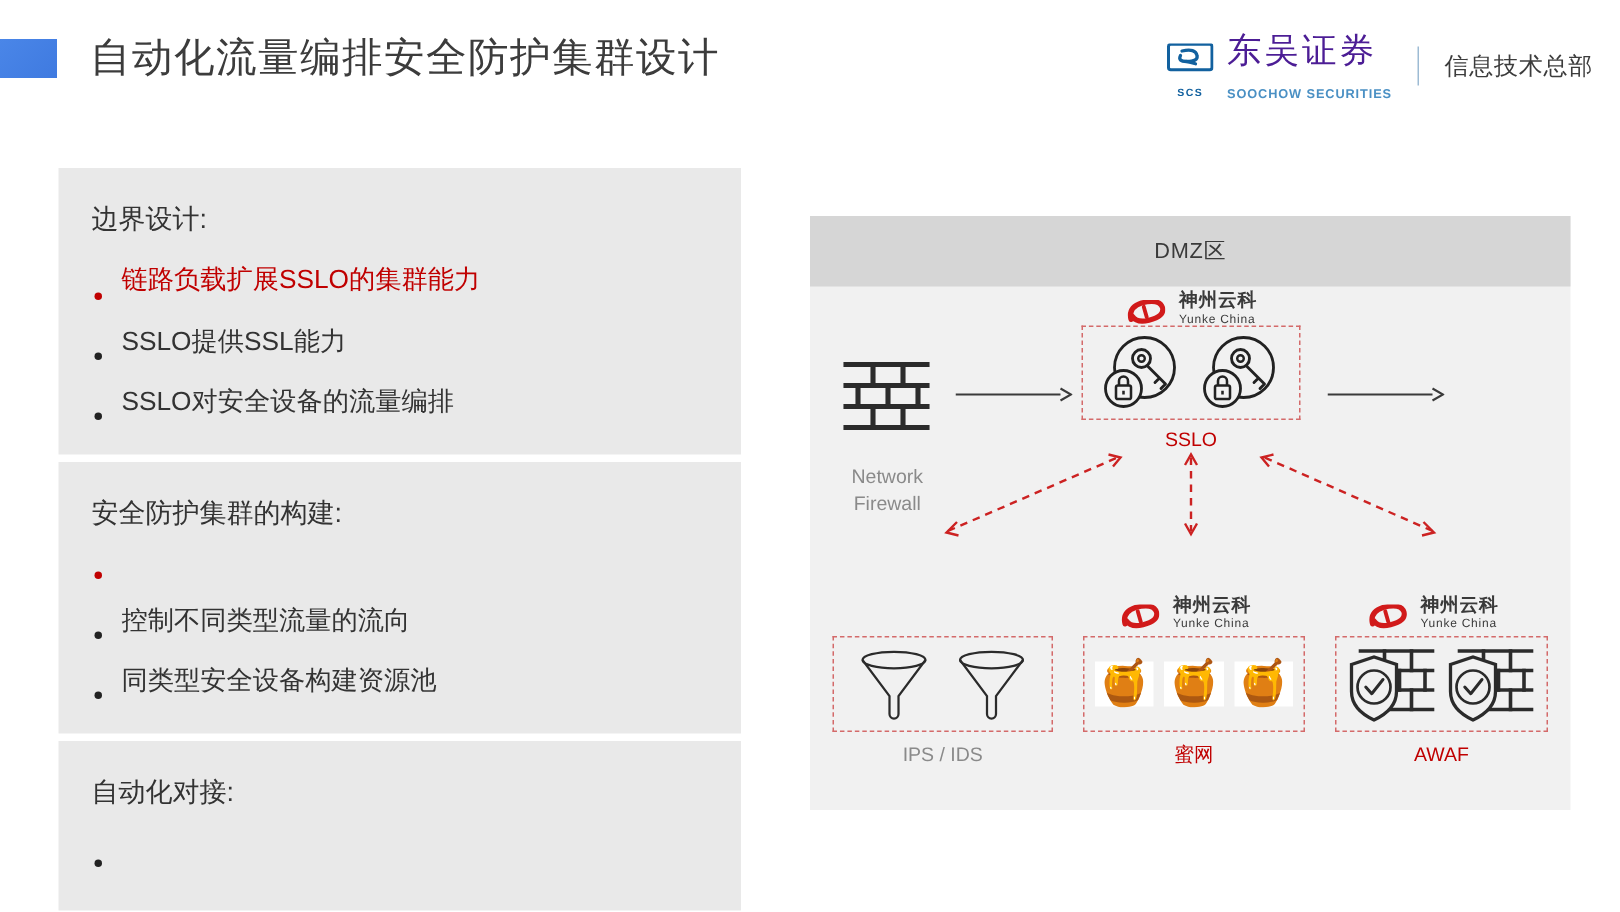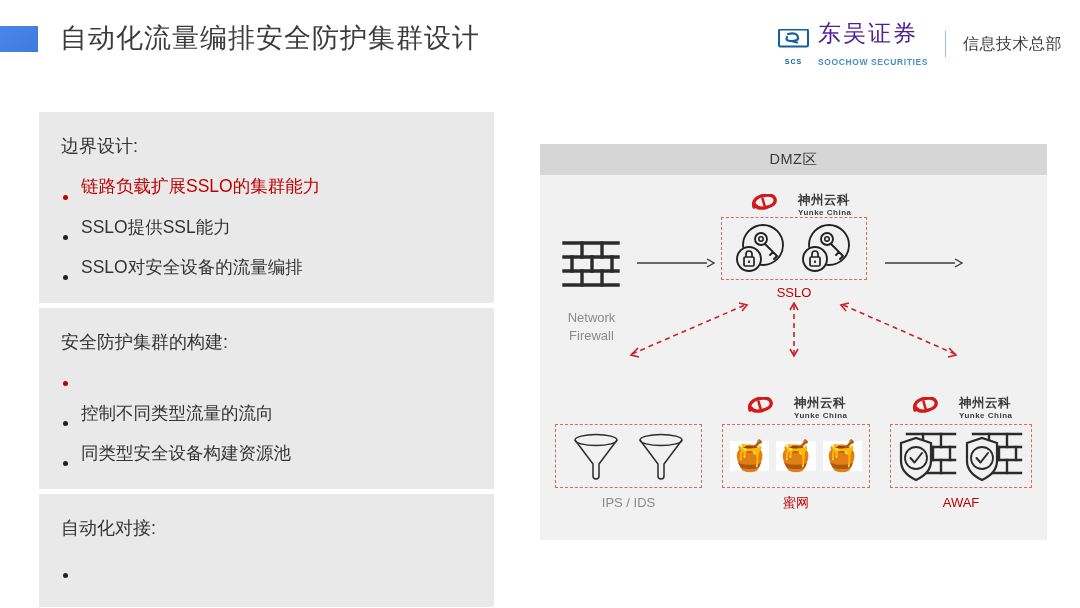--- a/index.html
+++ b/index.html
@@ -32,29 +32,29 @@
   .dot{flex:0 0 auto;width:5px;height:5px;border-radius:50%;background:#222;
     margin:11px 13px 0 0;}
   .dot.red{background:#c00000;}
   .dot.tight{margin-right:6px;}
   .bullet-text{font-size:17.5px;color:#333;line-height:1.5;}
   .bullet-text.red{color:#c00000;}
   .red-inline{color:#e00000;}
 
   
   .diagram{position:absolute;left:540px;top:144px;width:507px;height:396px;background:#f1f1f1;}
-  .dmz-bar{position:absolute;left:0;top:0;width:507px;height:31px;background:#d6d6d6;
+  .dmz-bar{position:absolute;left:0;top:0;width:507px;height:47px;background:#d6d6d6;
     display:flex;align-items:center;justify-content:center;}
   .dmz-label{font-size:14.5px;color:#3a3a3a;letter-spacing:.5px;}
 
-  .yk-logo{display:flex;align-items:flex-start;gap:21px;}
+  .yk-logo{display:flex;align-items:flex-end;gap:9px;}
   .yk-swoosh{width:26px;height:17px;}
   .yk-text{display:flex;flex-direction:column;line-height:1;}
   .yk-zh{font-size:12.5px;font-weight:bold;color:#3a3a3a;letter-spacing:.5px;}
-  .yk-en{font-size:8px;font-weight:bold;color:#3a3a3a;letter-spacing:.5px;margin-top:2px;}
+  .yk-en{font-size:8px;font-weight:normal;color:#3a3a3a;letter-spacing:.5px;margin-top:2px;}
 
   .node-label{font-size:13px;text-align:center;line-height:1.35;}
   .lbl-gray{color:#8a8a8a;}
   .lbl-red{color:#c00000;}
 
   .dashbox{border:1px dashed #d46a6a;box-sizing:border-box;}
 
   .fw{position:absolute;left:22px;top:95px;}
   .fw-label{position:absolute;left:0px;top:165px;width:103px;}
   .sslo-logo{position:absolute;left:211px;top:50px;}

